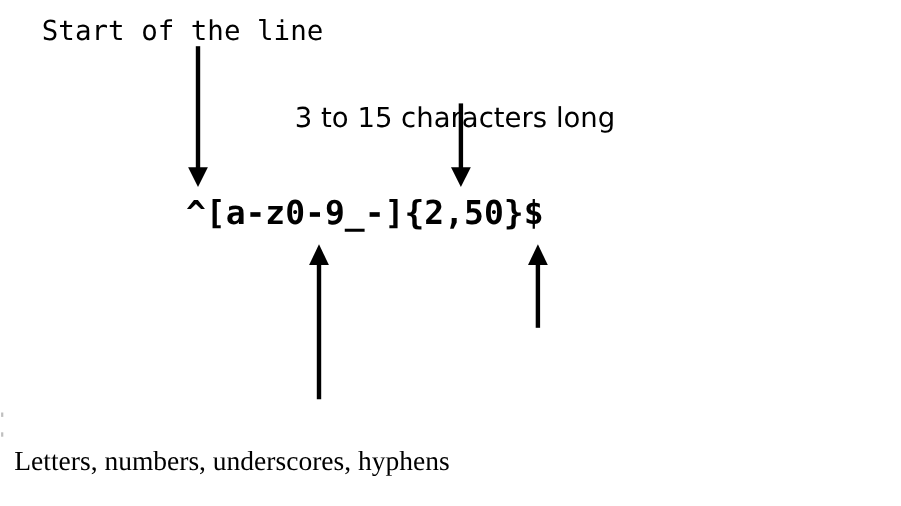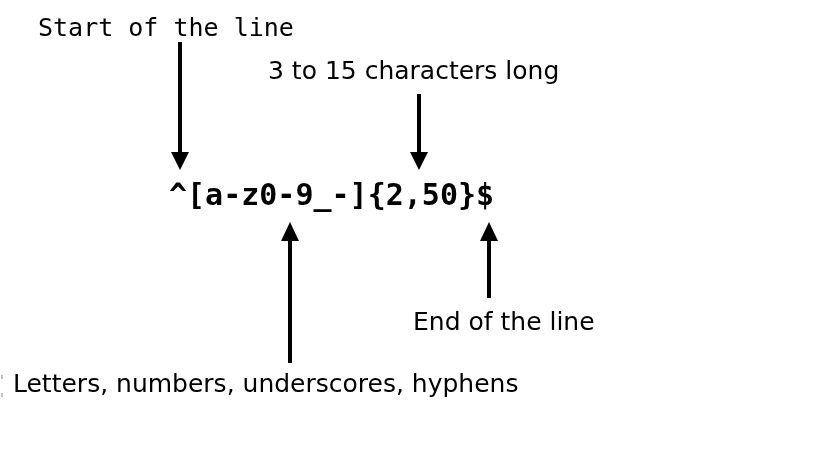--- a/index.html
+++ b/index.html
@@ -19,20 +19,21 @@
     position: absolute;
     line-height: 1;
     white-space: nowrap;
     font-size: 25px;
   }
   .mono {
     font-family: "DejaVu Sans Mono", "Liberation Mono", monospace;
   }
   .sans {
     font-family: "DejaVu Sans", "Liberation Sans", sans-serif;
+    margin-top: 36px;
   }
   .start-label {
     left: 38px;
     top: 15px;
   }
   .length-label {
     left: 268px;
     top: 58px;
   }
   .regex-pattern {
@@ -44,20 +45,21 @@
     line-height: 1;
     white-space: pre;
   }
   .end-label {
     left: 413px;
     top: 309px;
   }
   .charclass-label {
     left: 13px;
     top: 371px;
+    font-family: Liberation Serif, serif;
   }
   .arrows {
     position: absolute;
     left: 0;
     top: 0;
     pointer-events: none;
   }
   .arrows line {
     stroke: currentColor;
     stroke-width: 4;
@@ -81,21 +83,20 @@
 <body>
 
 <div class="canvas">
 
   <div class="label mono start-label">Start of the line</div>
 
   <div class="label sans length-label">3 to 15 characters long</div>
 
   <div class="regex-pattern mono">^[a-z0-9_-]{2,50}$</div>
 
-  <div class="label sans end-label">End of the line</div>
 
   <div class="label sans charclass-label">Letters, numbers, underscores, hyphens</div>
 
   <svg class="arrows" width="819" height="460" viewBox="0 0 819 460" aria-hidden="true">
     <g>
       <line x1="180" y1="42" x2="180" y2="154"></line>
       <polygon points="171,152 189,152 180,170"></polygon>
     </g>
     <g>
       <line x1="419" y1="94" x2="419" y2="154"></line>

